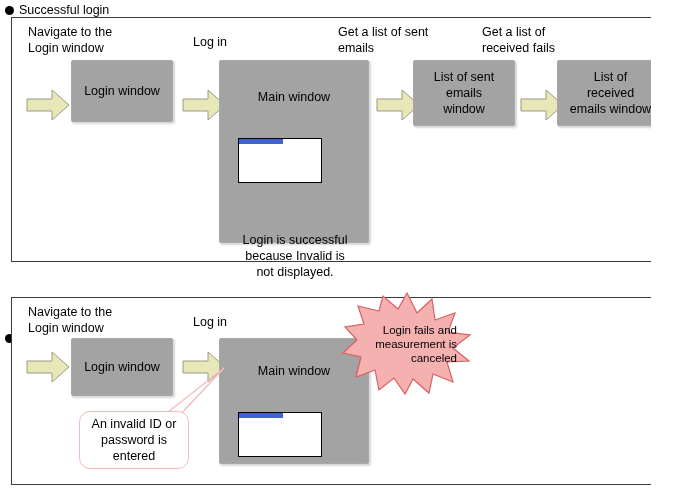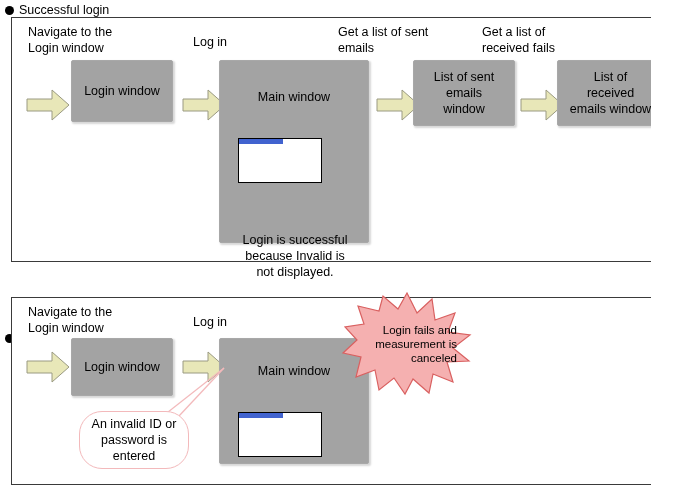--- a/index.html
+++ b/index.html
@@ -110,21 +110,21 @@
     line-height: 16px;
     color: #000;
     white-space: pre-line;
   }
 
   
   .callout {
     position: absolute;
     box-sizing: border-box;
     border: 1px solid #f3b9bb;
-    border-radius: 23px;
+    border-radius: 11px;
     background: #ffffff;
     text-align: center;
     font-size: 12.5px;
     line-height: 16px;
     color: #000;
     white-space: pre-line;
     display: flex;
     align-items: center;
     justify-content: center;
   }

